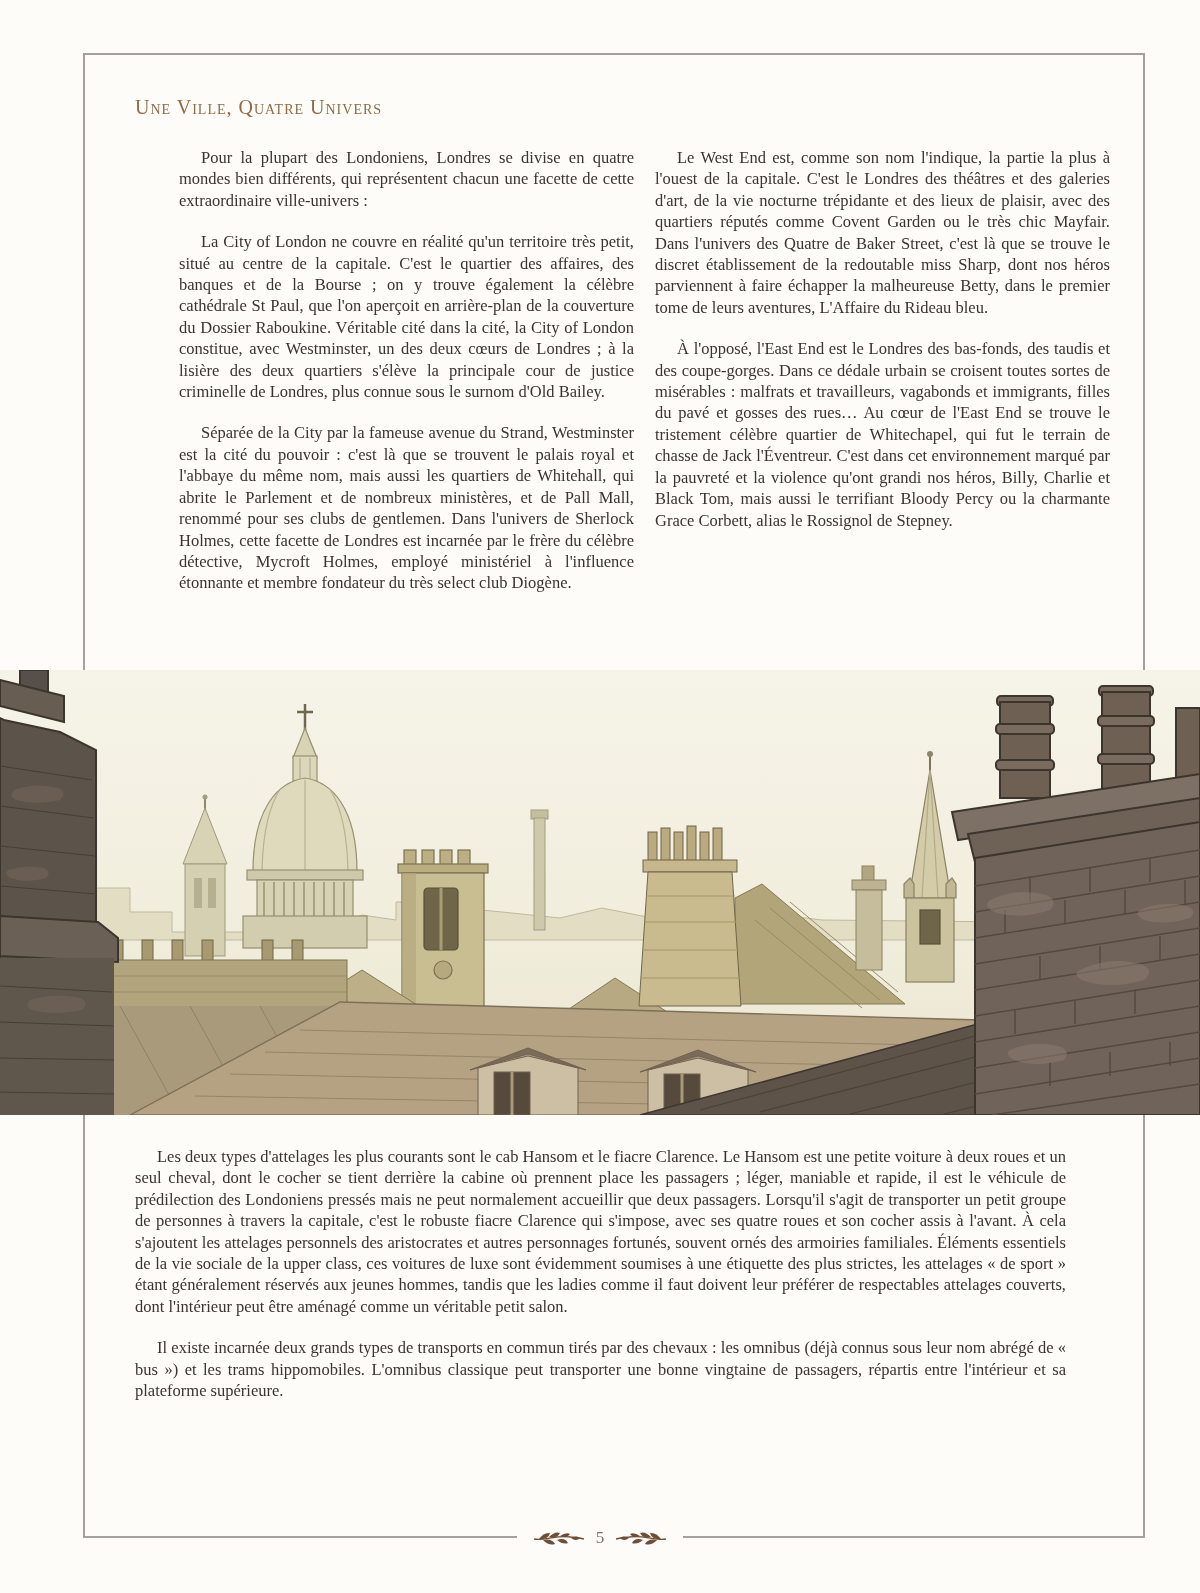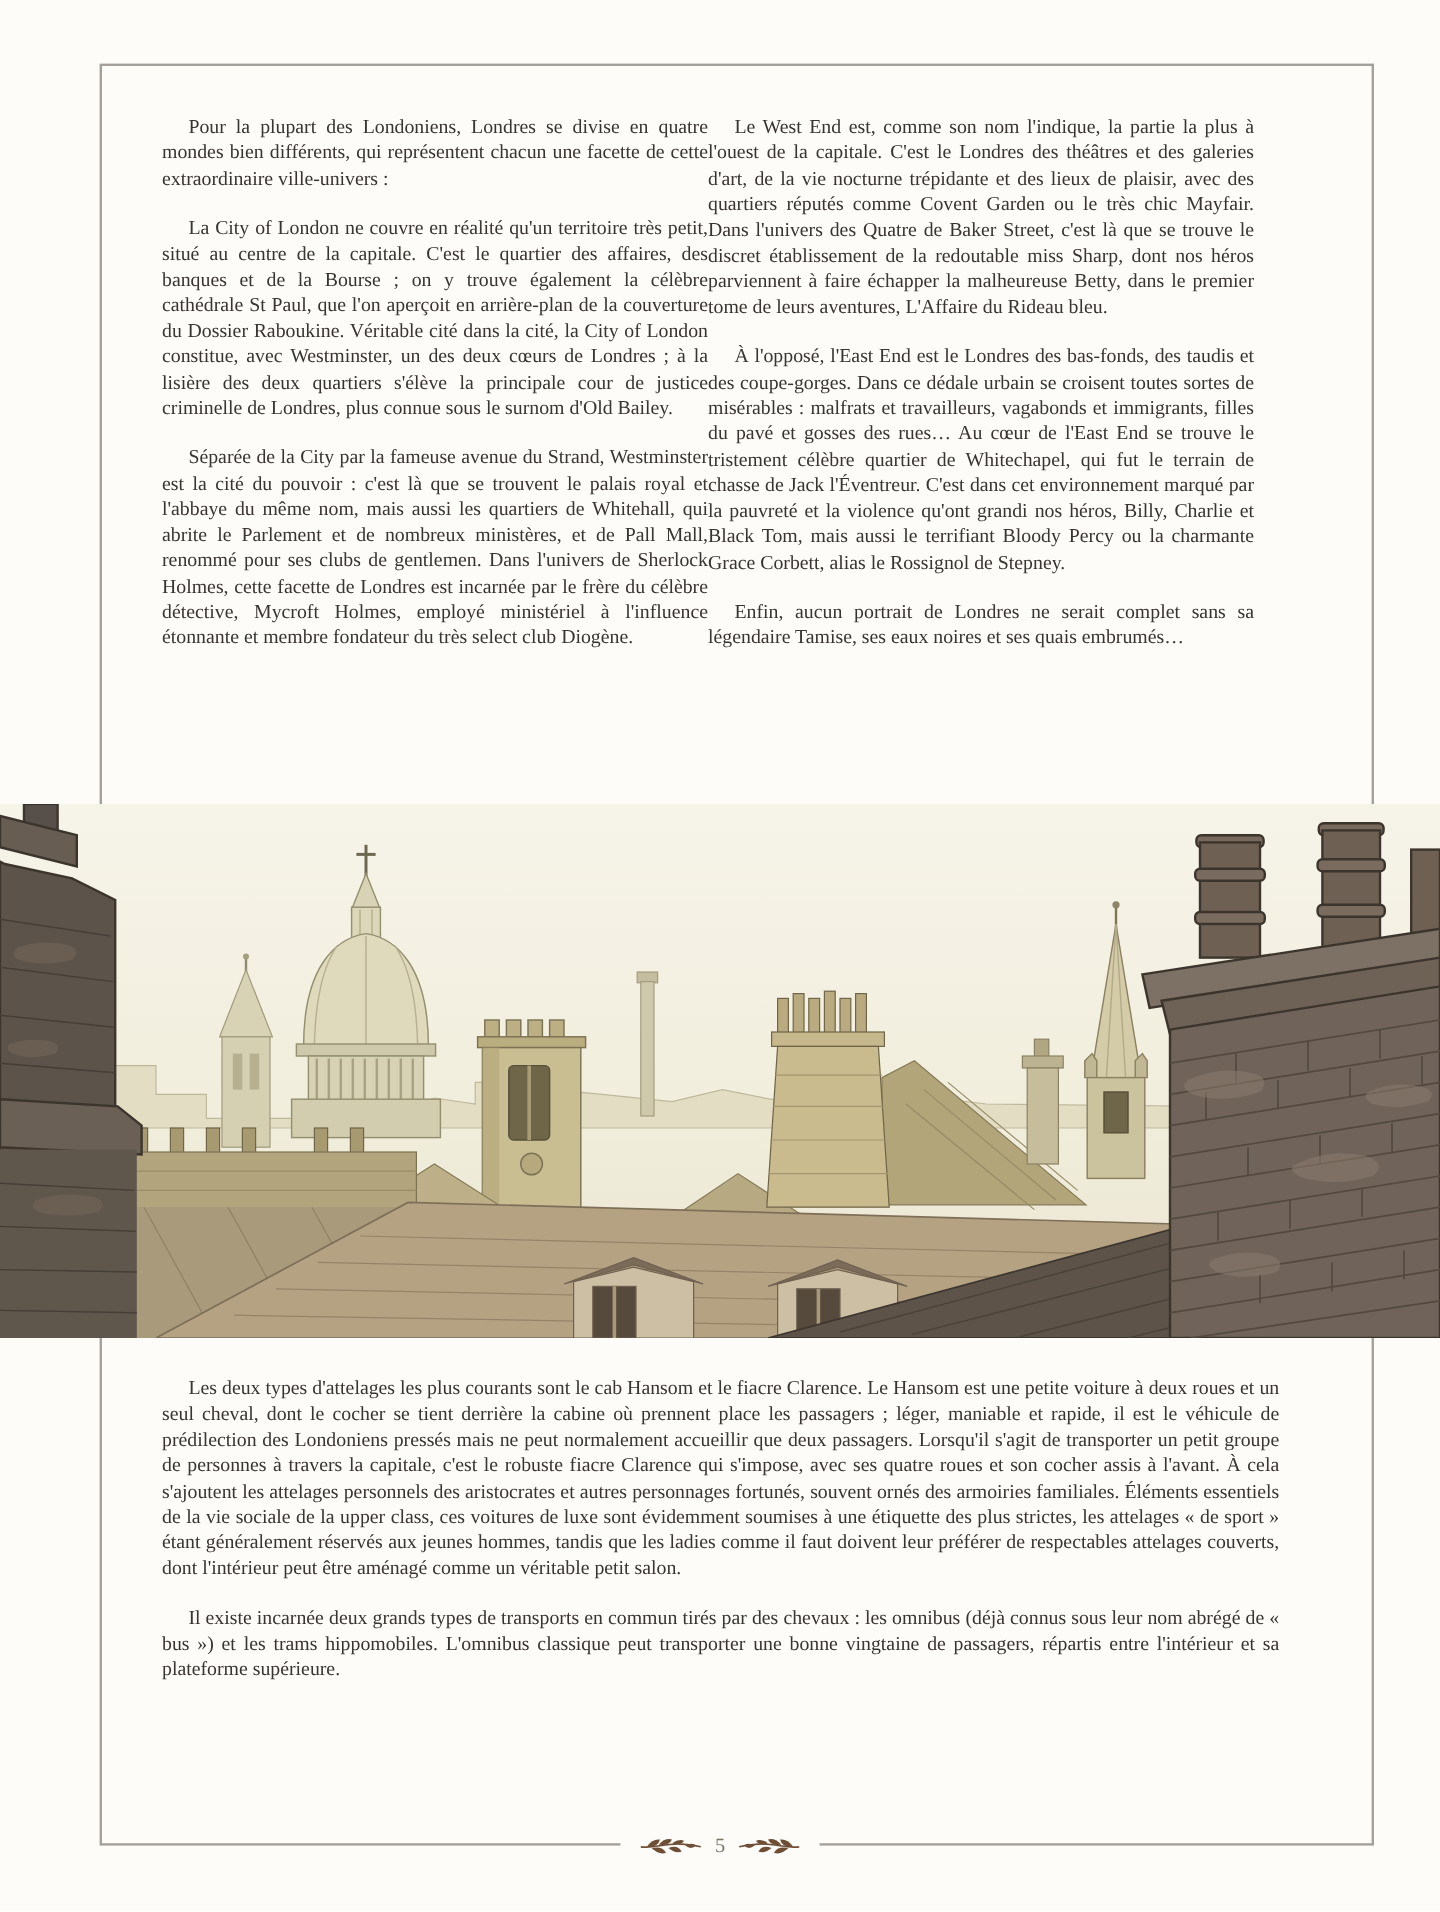--- a/index.html
+++ b/index.html
@@ -4,49 +4,49 @@
 <style>
   html,body{margin:0;padding:0;background:#ffffff;}
   .page{position:relative;width:1200px;height:1593px;background:#fdfcf9;overflow:hidden;
         font-family:"Liberation Serif",serif;}
   .frame{position:absolute;left:83px;top:53px;width:1062px;height:1485px;
          border:2px solid #a5a19a;box-sizing:border-box;background:transparent;}
   .content-top{position:absolute;left:135px;top:95px;width:931px;z-index:1;}
   .content-bottom{position:absolute;left:135px;top:1146px;width:931px;z-index:1;}
   h1.sec{font-size:20px;font-weight:normal;font-variant:small-caps;letter-spacing:1px;
          color:#8d6b47;margin:0 0 28px 0;line-height:24px;}
-  .cols{display:flex;}
+  .cols{display:flex;gap:21px;margin-left:44px;}
   .col{width:455px;flex:0 0 455px;}
   .para{font-size:16.5px;line-height:21.4px;color:#383430;text-align:justify;
         text-indent:22px;margin:0 0 20px 0;}
   .it{}
   .sc{font-variant:small-caps;}
   .sup{vertical-align:super;font-size:0.62em;line-height:0;}
   .illustration{position:absolute;left:0;top:670px;width:1200px;height:445px;z-index:2;line-height:0;}
   .footer{position:absolute;left:0;top:1524px;width:100%;display:flex;justify-content:center;z-index:3;}
   .footer-inner{display:flex;align-items:center;gap:11px;background:#fdfcf9;padding:2px 16px;}
   .page-num{font-size:17px;color:#7c7365;line-height:24px;}
 </style>
 </head>
 <body>
 
 <div class="page">
   <div class="frame"></div>
 
   <div class="content-top">
+    <h1 class="sec">Une Ville, Quatre Univers</h1>
     <div class="cols">
       <div class="col">
           <p class="para"><span>Pour la plupart des Londoniens, Londres se divise en quatre mondes bien différents, qui représentent chacun une facette de cette extraordinaire ville-univers :</span></p>
           <p class="para"><span>La City of London ne couvre en réalité qu'un territoire très petit, situé au centre de la capitale. C'est le quartier des affaires, des banques et de la Bourse ; on y trouve également la célèbre cathédrale St Paul, que l'on aperçoit en arrière-plan de la couverture du </span><span class="it">Dossier Raboukine</span><span>. Véritable cité dans la cité, la City of London constitue, avec Westminster, un des deux cœurs de Londres ; à la lisière des deux quartiers s'élève la principale cour de justice criminelle de Londres, plus connue sous le surnom d'Old Bailey.</span></p>
           <p class="para"><span>Séparée de la City par la fameuse avenue du Strand, Westminster est la cité du pouvoir : c'est là que se trouvent le palais royal et l'abbaye du même nom, mais aussi les quartiers de Whitehall, qui abrite le Parlement et de nombreux ministères, et de Pall Mall, renommé pour ses clubs de gentlemen. Dans l'univers de Sherlock Holmes, cette facette de Londres est incarnée par le frère du célèbre détective, Mycroft Holmes, employé ministériel à l'influence étonnante et membre fondateur du très select club Diogène.</span></p>
         </div>
       <div class="col">
           <p class="para"><span>Le West End est, comme son nom l'indique, la partie la plus à l'ouest de la capitale. C'est le Londres des théâtres et des galeries d'art, de la vie nocturne trépidante et des lieux de plaisir, avec des quartiers réputés comme Covent Garden ou le très chic Mayfair. Dans l'univers des Quatre de Baker Street, c'est là que se trouve le discret établissement de la redoutable miss Sharp, dont nos héros parviennent à faire échapper la malheureuse Betty, dans le premier tome de leurs aventures, </span><span class="it">L'Affaire du Rideau bleu</span><span>.</span></p>
           <p class="para"><span>À l'opposé, l'East End est le Londres des bas-fonds, des taudis et des coupe-gorges. Dans ce dédale urbain se croisent toutes sortes de misérables : malfrats et travailleurs, vagabonds et immigrants, filles du pavé et gosses des rues… Au cœur de l'East End se trouve le tristement célèbre quartier de Whitechapel, qui fut le terrain de chasse de Jack l'Éventreur. C'est dans cet environnement marqué par la pauvreté et la violence qu'ont grandi nos héros, Billy, Charlie et Black Tom, mais aussi le terrifiant Bloody Percy ou la charmante Grace Corbett, alias le Rossignol de Stepney.</span></p>
-          <p class="para"><span>Enfin, aucun portrait de Londres ne serait complet sans sa légendaire Tamise, ses eaux noires et ses quais embrumés…</span></p>
         </div>
     </div>
   </div>
 
   <div class="illustration">
     <svg width="1200" height="445" viewBox="0 0 1200 445" role="img" aria-label="Ink and watercolour panorama of London rooftops: the dome of St Paul's Cathedral, church towers and spires, slate roofs with dormer windows, and dark brick chimney stacks in the foreground.">
       <defs>
         <linearGradient id="sky" x1="0" y1="0" x2="0" y2="1">
           <stop offset="0" stop-color="#f6f3e9"></stop>
           <stop offset="0.55" stop-color="#f2eedd"></stop>

